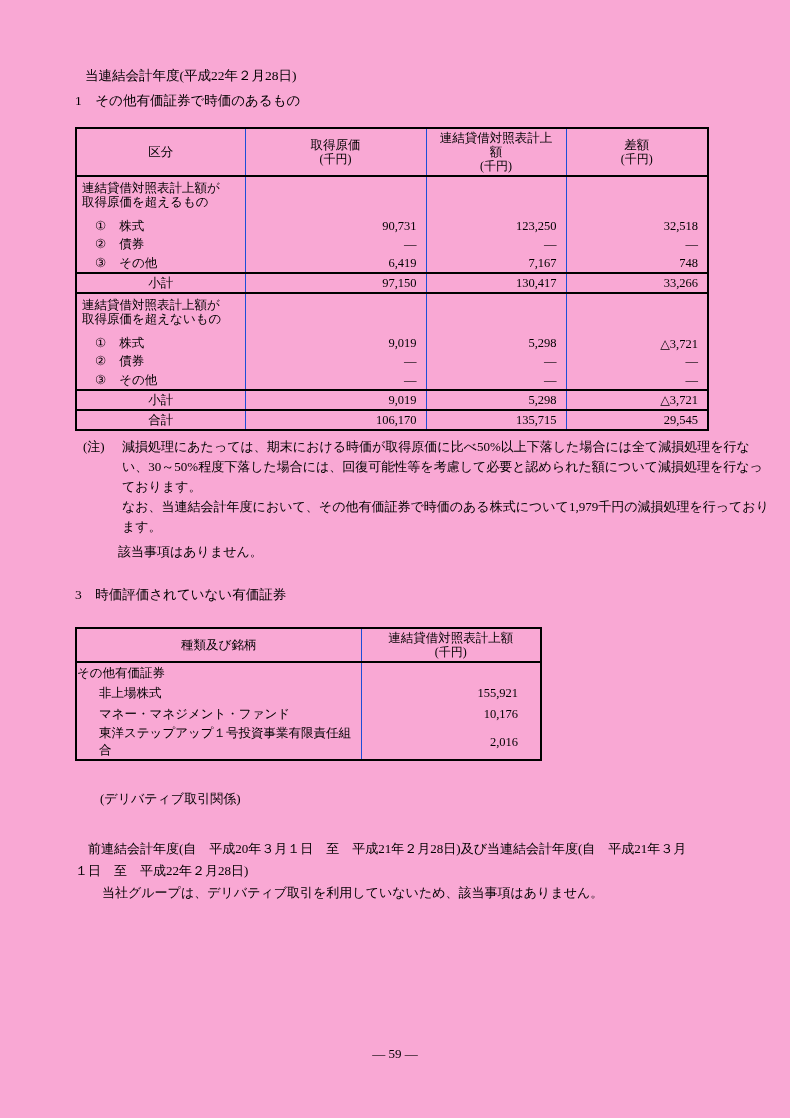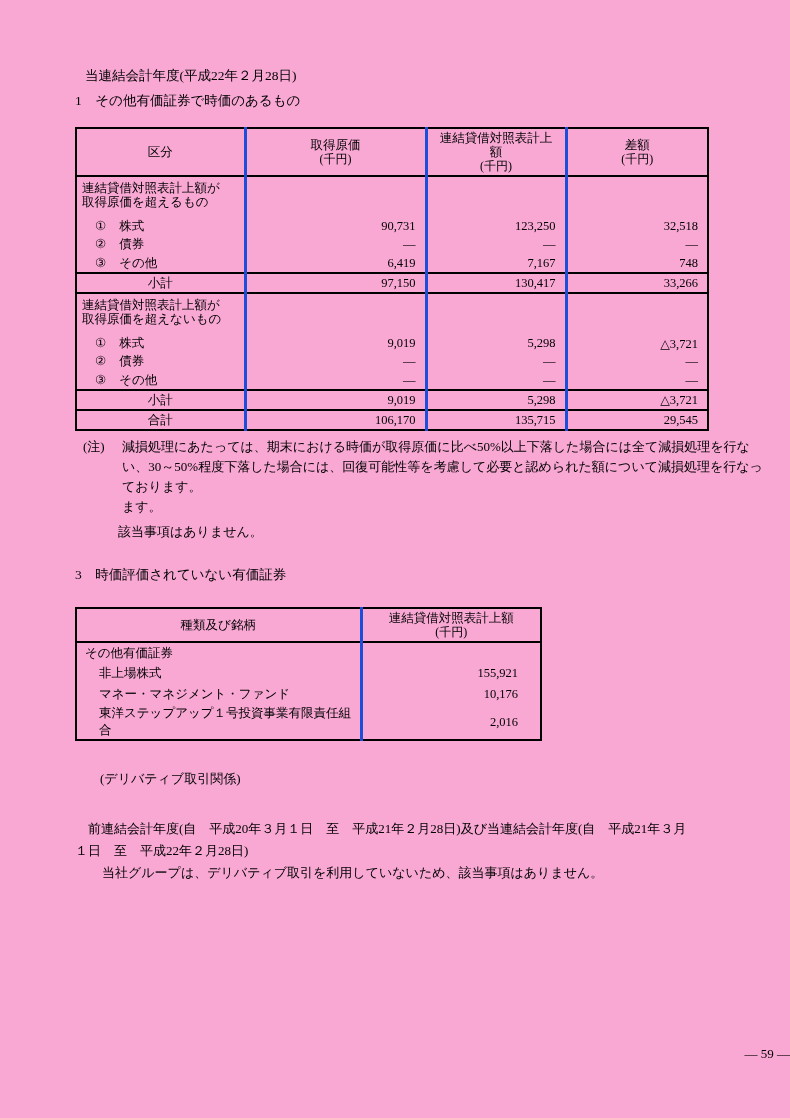--- a/index.html
+++ b/index.html
@@ -21,21 +21,21 @@
   .sec-title { margin-top:8px; font-size:13.5px; line-height:17px; }
   .sec-title.s2 { margin-top:18px; }
   .sec-title.s3 { margin-top:25px; }
   .sec-body { margin-left:43px; margin-top:6px; line-height:18px; }
 
   
   table { border-collapse:collapse; table-layout:fixed; }
   .t1 { width:632px; margin-top:18px; border:2px solid #000; }
   .t2 { width:465px; margin-top:24px; border:2px solid #000; }
   .t1 th,.t1 td,.t2 th,.t2 td {
-    border-left:3px solid #1d4ed8;
+    border-left:1px solid #1d4ed8;
     font-size:12.5px;
     vertical-align:middle;
     font-weight:normal;
   }
   .t1 th:first-child,.t1 td:first-child,
   .t2 th:first-child,.t2 td:first-child { border-left:none; }
 
   tr.hdr th { border-bottom:2px solid #000; text-align:center; padding:2px 8px; line-height:14px; }
   .unit { display:block; font-size:12px; line-height:14px; }
 
@@ -45,40 +45,40 @@
   .t1 tr.item.fi td { padding-top:7px; }
   .t1 td.item-cell { padding-left:18px; }
   .circ { margin-right:13px; }
   td.num { text-align:right; padding-right:9px; }
   td.center { text-align:center; }
   .t1 tr.sub td { border-top:2px solid #000; border-bottom:2px solid #000; height:20px; }
   .t1 tr.tot td { height:20px; }
 
   .t2 tr.hdr { height:30px; }
   .t2 td { height:21px; }
-  .t2 td.lv0 { padding-left:8px; }
+  .t2 td.lv0 { padding-left:0; }
   .t2 td.lv1 { padding-left:22px; }
   .t2 td.num { padding-right:22px; }
 
   
   .note { display:flex; margin-top:6px; line-height:20px; }
   .note-label { flex:none; width:39px; margin-left:8px; }
   .note-lines div { white-space:nowrap; }
 
   
   .deriv { margin-top:28px; }
   .deriv-heading { margin-left:25px; line-height:20px; }
   .deriv-par { margin-top:4px; line-height:22px; }
   .deriv-par .l1 { text-indent:13px; white-space:nowrap;margin-top:29px; }
   .deriv-par .l2 { text-indent:0; }
   .deriv-par .l3 { text-indent:27px; white-space:nowrap; }
 
   .page-number {
     position:absolute; top:1046px; left:0; width:790px;
-    text-align:right; font-size:13px;
+    text-align:center; font-size:13px;
   }
 </style>
 </head>
 <body>
 
 <div class="page">
 
   <div class="period-heading">当連結会計年度(平成22年２月28日)</div>
 
   <div class="sec-title">1　その他有価証券で時価のあるもの</div>
@@ -178,20 +178,21 @@
       </tr>
     </tbody>
   </table>
 
   <div class="note">
     <div class="note-label">(注)</div>
     <div class="note-lines">
       <div>減損処理にあたっては、期末における時価が取得原価に比べ50%以上下落した場合には全て減損処理を行な</div>
       <div>い、30～50%程度下落した場合には、回復可能性等を考慮して必要と認められた額について減損処理を行なっ</div>
       <div>ております。</div>
+      <div>なお、当連結会計年度において、その他有価証券で時価のある株式について1,979千円の減損処理を行っており</div>
       <div>ます。</div>
     </div>
   </div>
 
   <div class="sec-body">該当事項はありません。</div>
 
   <div class="sec-title s3">3　時価評価されていない有価証券</div>
 
   <table class="t2">
     <colgroup>

